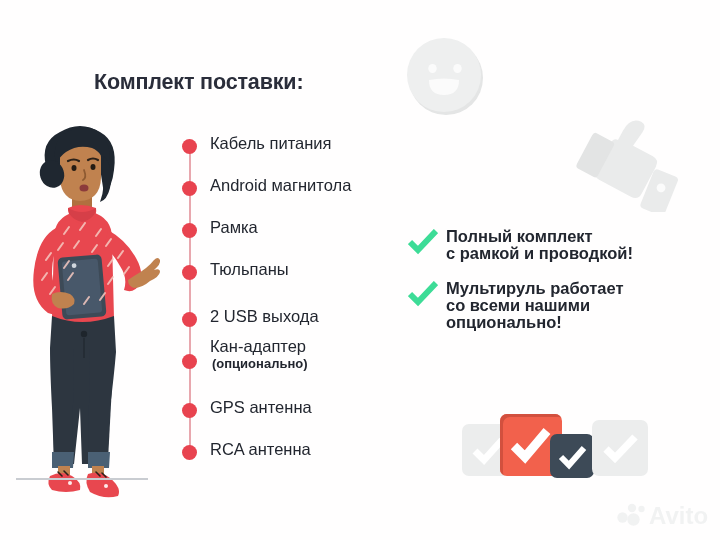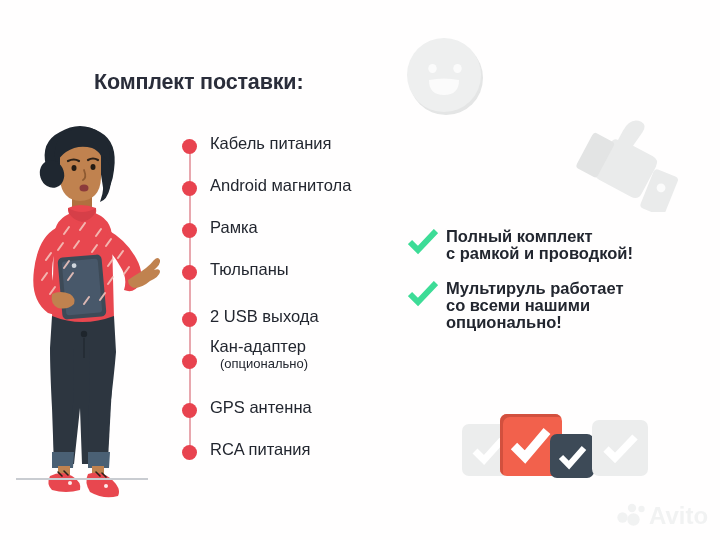--- a/index.html
+++ b/index.html
@@ -74,24 +74,24 @@
     top: 0;
     font-size: 16.5px;
     font-weight: 400;
     color: #22262f;
     line-height: 23px;
     white-space: nowrap;
     text-align: center;
   }
   .kit-sub {
     position: absolute;
-    left: 44px;
+    left: 36px;
     top: 20px;
     font-size: 13px;
-    font-weight: 400;
+    font-weight: 700;
     color: #22262f;
     line-height: 18px;
     white-space: nowrap;
   }
 
   
   #benefits {
     position: absolute;
     left: 408px;
     top: 228px;
@@ -314,21 +314,21 @@
       <span class="kit-sub" style="top:8px">(опционально)</span>
     </div>
 
     <div class="kit-item" style="top:264px">
       <span class="kit-dot"></span>
       <span class="kit-label">GPS антенна</span>
     </div>
 
     <div class="kit-item" style="top:306px">
       <span class="kit-dot"></span>
-      <span class="kit-label">RCA питания</span>
+      <span class="kit-label">RCA антенна</span>
     </div>
   </div>
 
   <div id="benefits">
 
     <div class="benefit">
       <span class="benefit-check">
         <svg viewBox="0 0 30 26" xmlns="http://www.w3.org/2000/svg">
           <path d="M2 13 L10 21 L28 2" stroke="#3ddc97" stroke-width="6" fill="none" stroke-linecap="butt" stroke-linejoin="miter"></path>
         </svg>

